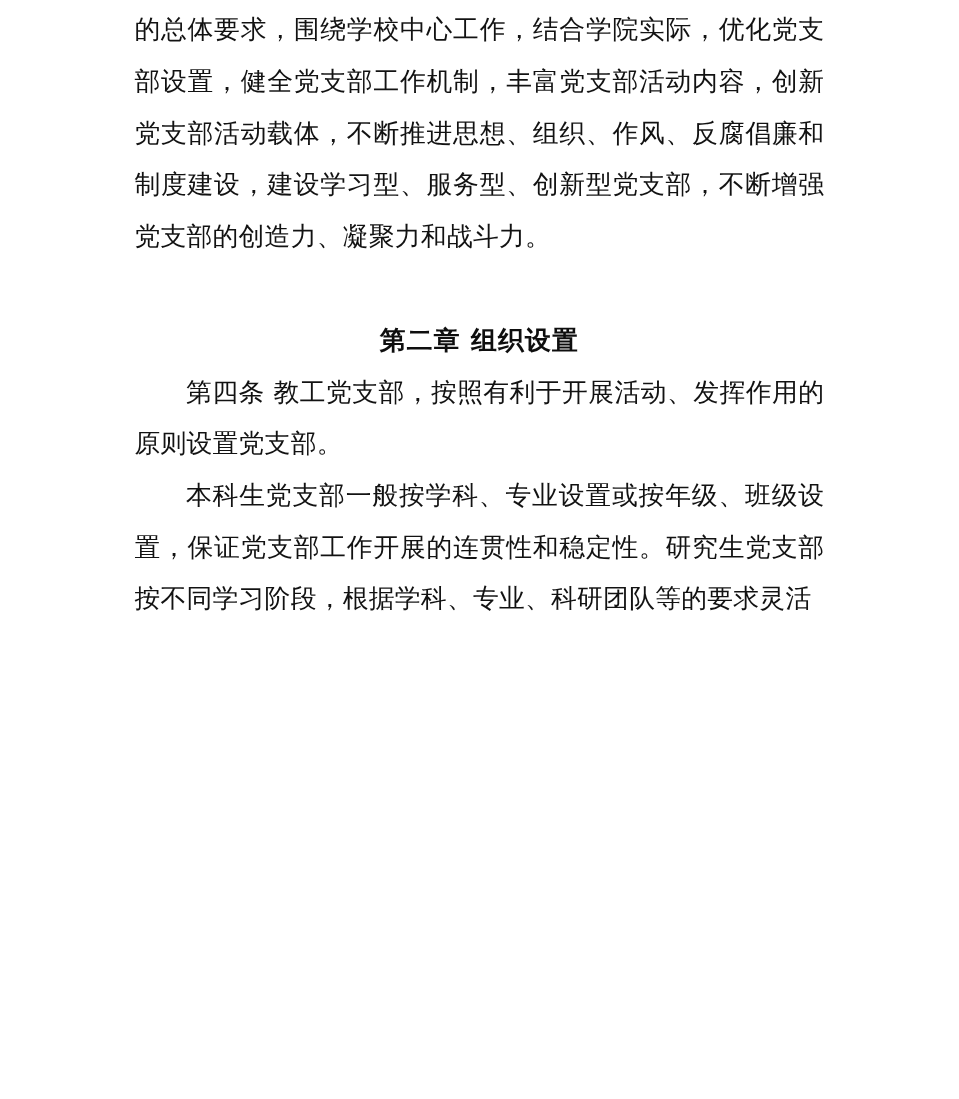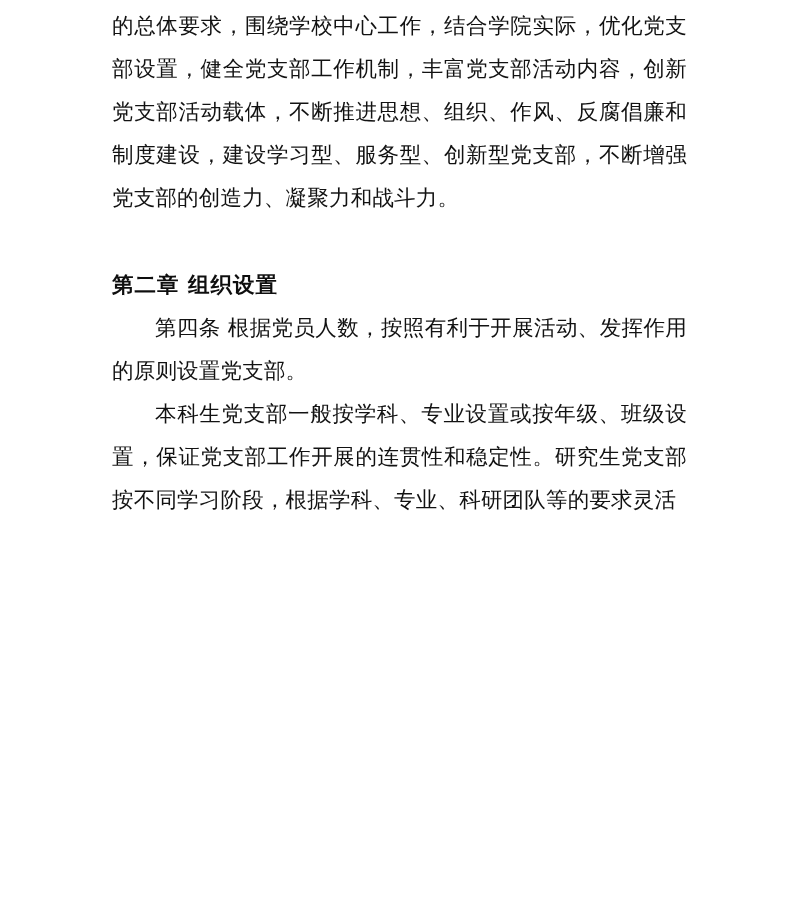--- a/index.html
+++ b/index.html
@@ -35,38 +35,39 @@
     color: #121212;
   }
   p.indent {
     text-indent: 43px;
   }
   h2.chapter-heading {
     margin: 0;
     font-size: 21.5px;
     line-height: 43px;
     font-weight: bold;
+    text-align: center;
     letter-spacing: 1px;
     color: #0e0e0e;
   }
   .spacer-lg {
     height: 44px;
   }
 </style>
 </head>
 <body>
 
 <div class="page">
   <div class="doc-body">
 
     <p class="para">的总体要求，围绕学校中心工作，结合学院实际，优化党支部设置，健全党支部工作机制，丰富党支部活动内容，创新党支部活动载体，不断推进思想、组织、作风、反腐倡廉和制度建设，建设学习型、服务型、创新型党支部，不断增强党支部的创造力、凝聚力和战斗力。</p>
 
     <div class="spacer-lg"></div>
 
     <h2 class="chapter-heading">第二章 组织设置</h2>
 
-    <p class="para indent">第四条 根据党员人数，按照有利于开展活动、发挥作用的原则设置党支部。</p>
+    <p class="para indent">第四条 教工党支部，按照有利于开展活动、发挥作用的原则设置党支部。</p>
 
 
     <p class="para indent">本科生党支部一般按学科、专业设置或按年级、班级设置，保证党支部工作开展的连贯性和稳定性。研究生党支部按不同学习阶段，根据学科、专业、科研团队等的要求灵活</p>
 
   </div>
 </div>
 
 </body></html>

